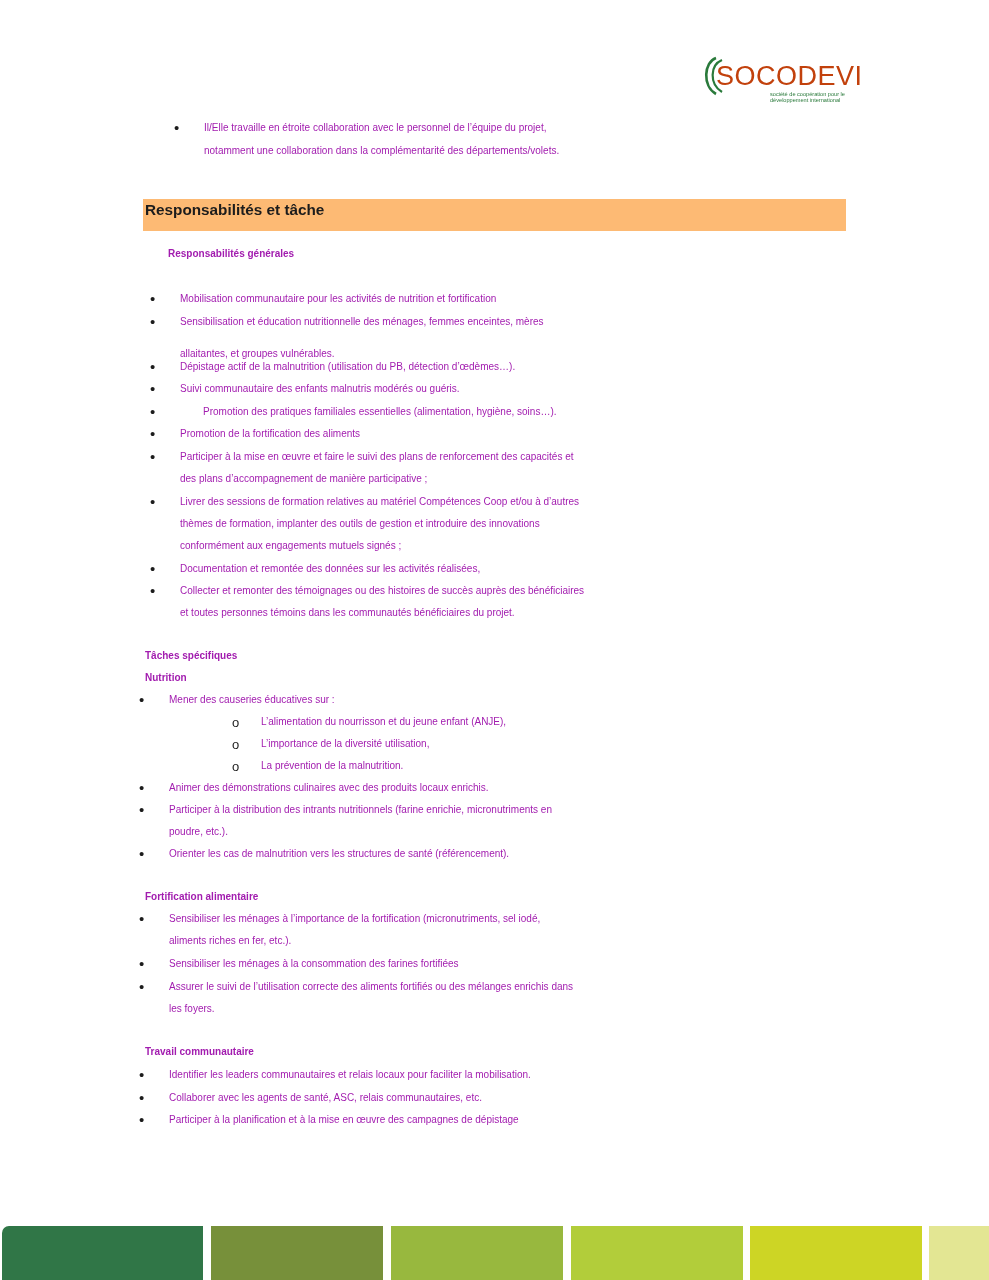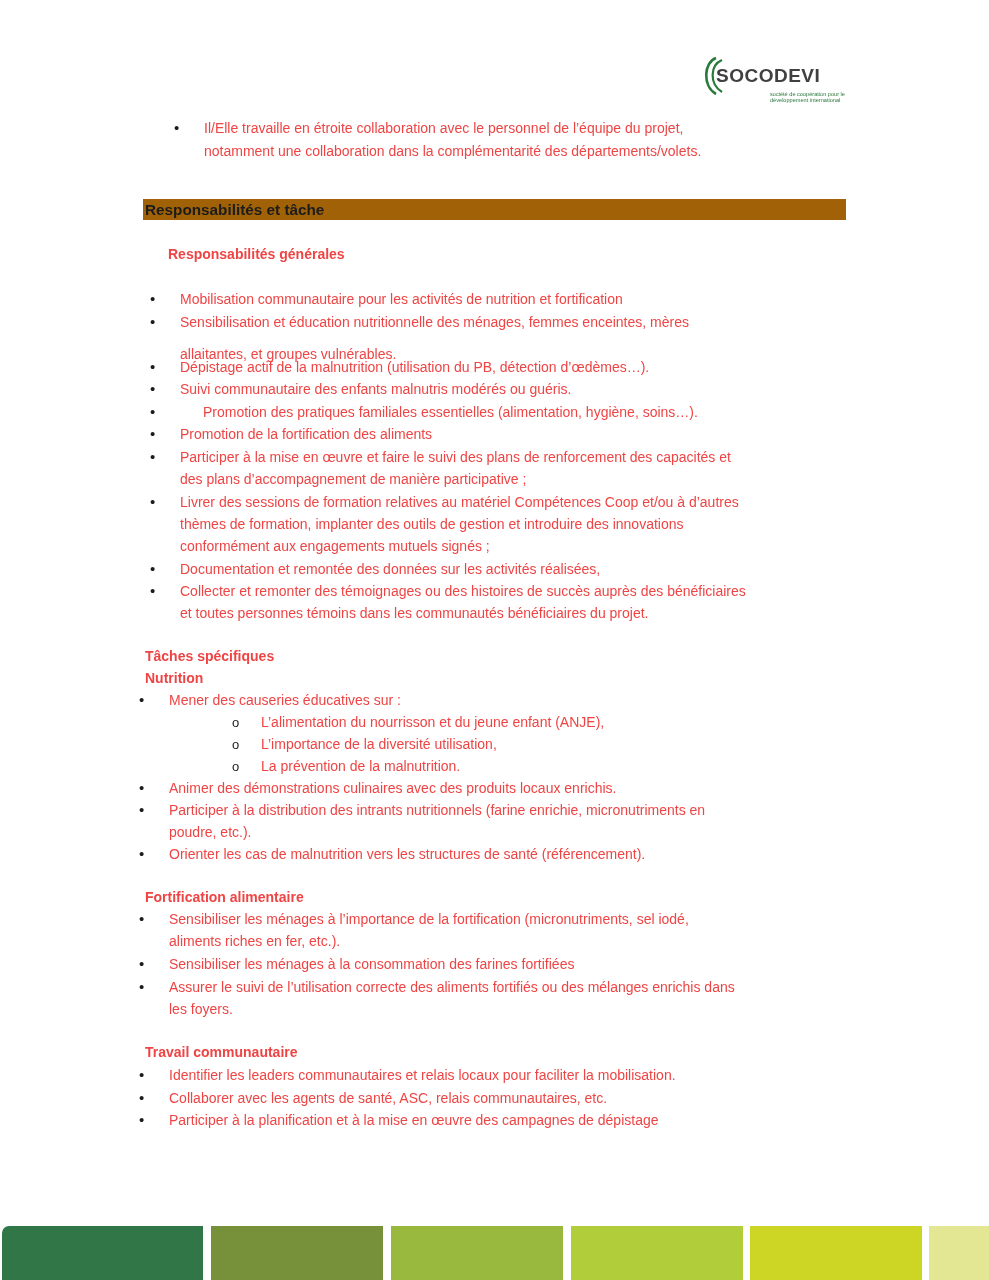--- a/index.html
+++ b/index.html
@@ -8,37 +8,37 @@
       font-family: "Liberation Sans", "DejaVu Sans", sans-serif;
       color: #1a1a1a;
     }
     .page { position: absolute; left: 0; top: 0; width: 989px; height: 1280px; }
 
     
     .logo { position: absolute; left: 700px; top: 52px; width: 150px; height: 56px; }
     .logo-arcs { position: absolute; left: 0; top: 4px; width: 30px; height: 40px; }
     .logo-word {
       position: absolute; left: 16px; top: 10px;
-      font-family: "Liberation Sans", sans-serif; font-size: 19px; font-weight: bold;
-      color: #404040; letter-spacing: 0.5px; line-height: 28px;
+      font-family: "Liberation Sans", sans-serif; font-size: 27px; font-weight: normal;
+      color: #c2410c; letter-spacing: 0.5px; line-height: 28px;
     }
     .logo-tag {
       position: absolute; left: 70px; top: 39px; width: 80px;
       font-size: 5.6px; line-height: 6.4px; color: #2a7a3b; white-space: nowrap;
     }
 
     
-    .txt { position: absolute; font-size: 14px; line-height: 22.6px; white-space: nowrap; color: #ef4444; }
+    .txt { position: absolute; font-size: 10px; line-height: 22.6px; white-space: nowrap; color: #a21caf; }
     .bold { font-weight: bold; }
     .bullet-dot { position: absolute; font-size: 15px; line-height: 22.6px; color: #1c1c1c; }
     .sub-dot { position: absolute; font-size: 13px; line-height: 22.6px; color: #1c1c1c; }
 
     .section-bar {
-      position: absolute; left: 143px; top: 199px; width: 703px; height: 21px;
-      background: #a16207;
+      position: absolute; left: 143px; top: 199px; width: 703px; height: 32px;
+      background: #fdba74;
     }
     .section-bar span {
       position: absolute; left: 2px; top: 0; font-size: 15.3px; line-height: 21px; font-weight: bold; color: #1c1c1c;
     }
 
     
     .foot { position: absolute; top: 1226px; height: 54px; }
     .f1 { left: 2px; width: 201px; border-top-left-radius: 7px; }
     .f2 { left: 211px; width: 172px; }
     .f3 { left: 391px; width: 172px; }

